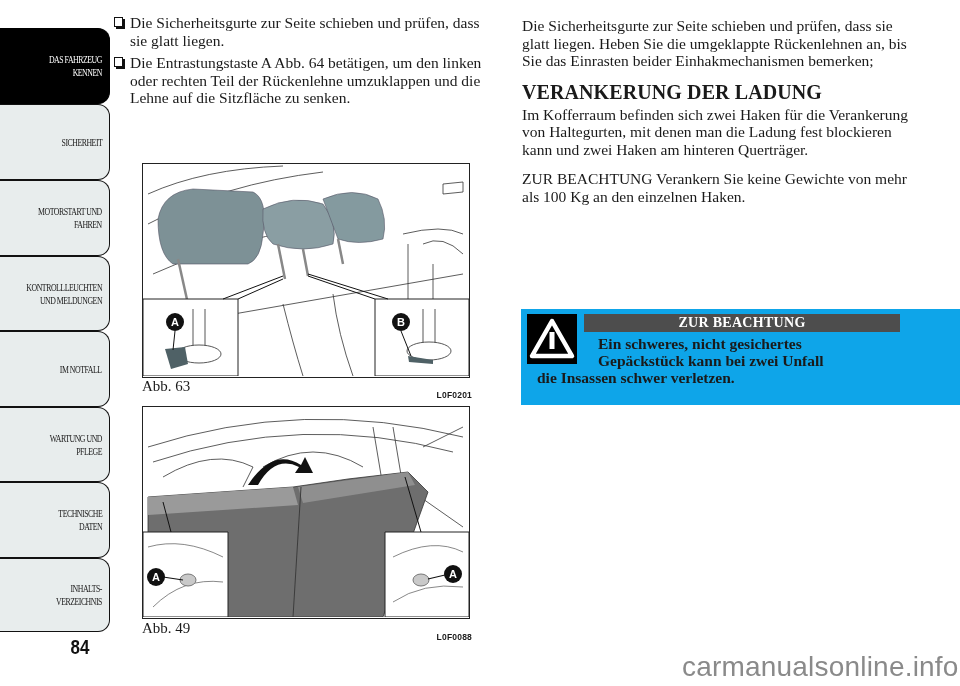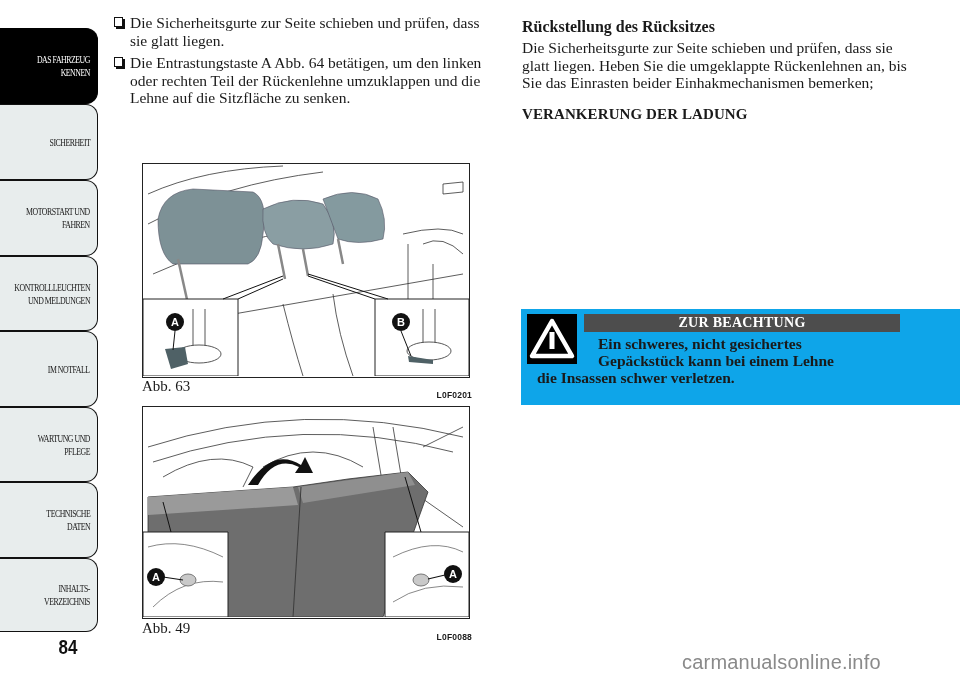--- a/index.html
+++ b/index.html
@@ -1,20 +1,20 @@
 <!DOCTYPE html>
 <html><head>
 <meta charset="utf-8">
 <style>
   html, body { margin:0; padding:0; }
   body { width:960px; height:686px; background:#ffffff; position:relative; overflow:hidden;
          font-family:"Liberation Serif","DejaVu Serif",serif; color:#1a1a1a; }
 
   
-  .sidebar { position:absolute; left:0; top:0; width:100px; height:502px; }
+  .sidebar { position:absolute; left:12px; top:0; width:100px; height:502px; }
   .tab { position:absolute; left:-12px; width:110px; box-sizing:border-box;
          background:#e8eded; border:1.5px solid #111; border-left:none;
          border-radius:0 12px 12px 0; display:flex; align-items:center; justify-content:flex-end;
          padding-right:7px; text-align:right; }
   .tab.active { background:#000; border-color:#000; }
   .tab-label { font-family:"Liberation Serif",serif; font-size:10px; line-height:13px; color:#222;
                letter-spacing:-0.6px; text-transform:uppercase; transform:scaleX(0.78); transform-origin:right center;
                white-space:pre-line; }
   .tab.active .tab-label { color:#fff; }
   .page-number { position:absolute; left:48px; top:636px; width:40px; text-align:center;
@@ -34,33 +34,33 @@
   .fig-caption .abb { position:absolute; left:0;text-align:center; }
   .fig-caption .code { position:absolute; right:0; top:12px; font-family:"Liberation Sans",sans-serif;
                        font-weight:bold; font-size:8.5px; letter-spacing:0.2px; }
   .cap1 { top:378px; }
   .cap2 { top:620px; }
 
   
   .col-right { position:absolute; left:522px; top:17px; width:400px; }
   .h-bold { font-weight:bold; font-size:16px; line-height:20px; margin:0 0 2px 0; }
   .para { font-size:15.5px; line-height:17.5px; margin:0 0 12px 0; }
-  .h-caps { font-weight:bold; font-size:15px; line-height:20px; margin:10px 0 4px 0; letter-spacing:0.1px; }
+  .h-caps { font-weight:bold; font-size:20px; line-height:20px; margin:10px 0 4px 0; letter-spacing:0.1px; }
 
   .warning { position:absolute; left:521px; top:309px; width:450px; height:96px; background:#0ea5e9; }
   .warn-icon { position:absolute; left:6px; top:5px; width:50px; height:50px; background:#000; }
   .warn-bar { position:absolute; left:63px; top:5px; width:316px; height:18px; background:#4d4d4d;
               color:#fff; font-weight:bold; font-size:14px; line-height:18px; text-align:center; letter-spacing:0.3px; }
   .warn-text { position:absolute; left:0; top:26px; width:380px; font-weight:bold; font-size:15.5px; line-height:17px; }
   .warn-text .line { display:block; white-space:nowrap; }
   .indent { padding-left:65px;margin-left:12px; }
   .outdent { padding-left:16px; }
 
   .watermark { position:absolute; left:682px; top:651px; font-family:"Liberation Sans",sans-serif;
-               font-size:20px; color:#8a8a8a; letter-spacing:0.2px; }
+               font-size:28px; color:#8a8a8a; letter-spacing:0.2px; }
 </style>
 </head>
 <body>
 
 <nav class="sidebar">
   <div class="tab active" style="top:28px;height:76px;">
     <span class="tab-label">DAS FAHRZEUG
 KENNEN</span>
   </div>
   <div class="tab" style="top:104px;height:76px;">
@@ -203,33 +203,34 @@
     <circle cx="310" cy="167" r="9" fill="#111"></circle>
     <text x="310" y="171" font-family="Liberation Sans, sans-serif" font-weight="bold" font-size="11" fill="#fff" text-anchor="middle">A</text>
   </svg>
 </div>
 <div class="fig-caption cap2">
   <span class="abb">Abb. 49</span>
   <span class="code">L0F0088</span>
 </div>
 
 <div class="col-right">
-  <h3 class="h-bold">Rückstellung des Rücksitzes</h3>
   <p class="para">Die Sicherheitsgurte zur Seite schieben und prüfen, dass sie glatt liegen. Heben Sie die umgeklappte Rückenlehnen an, bis Sie das Einrasten beider Einhakmechanismen bemerken;</p>
   <h3 class="h-caps">VERANKERUNG DER LADUNG</h3>
+  <p class="para">Im Kofferraum befinden sich zwei Haken für die Verankerung von Haltegurten, mit denen man die Ladung fest blockieren kann und zwei Haken am hinteren Querträger.</p>
+  <p class="para">ZUR BEACHTUNG Verankern Sie keine Gewichte von mehr als 100 Kg an den einzelnen Haken.</p>
 </div>
 
 <div class="warning">
   <div class="warn-icon">
     <svg width="50" height="50" viewBox="0 0 50 50">
       <path d="M25 7 L45 42 L5 42 Z" fill="none" stroke="#fff" stroke-width="4.5" stroke-linejoin="round"></path>
       <rect x="22.5" y="18" width="5" height="17" fill="#fff"></rect>
     </svg>
   </div>
   <div class="warn-bar">ZUR BEACHTUNG</div>
   <div class="warn-text">
     <span class="line indent">Ein schweres, nicht gesichertes</span>
-    <span class="line indent">Gepäckstück kann bei einem Lehne</span>
+    <span class="line indent">Gepäckstück kann bei zwei Unfall</span>
     <span class="line outdent">die Insassen schwer verletzen.</span>
   </div>
 </div>
 
 <div class="watermark">carmanualsonline.info</div>
 
 </body></html>

